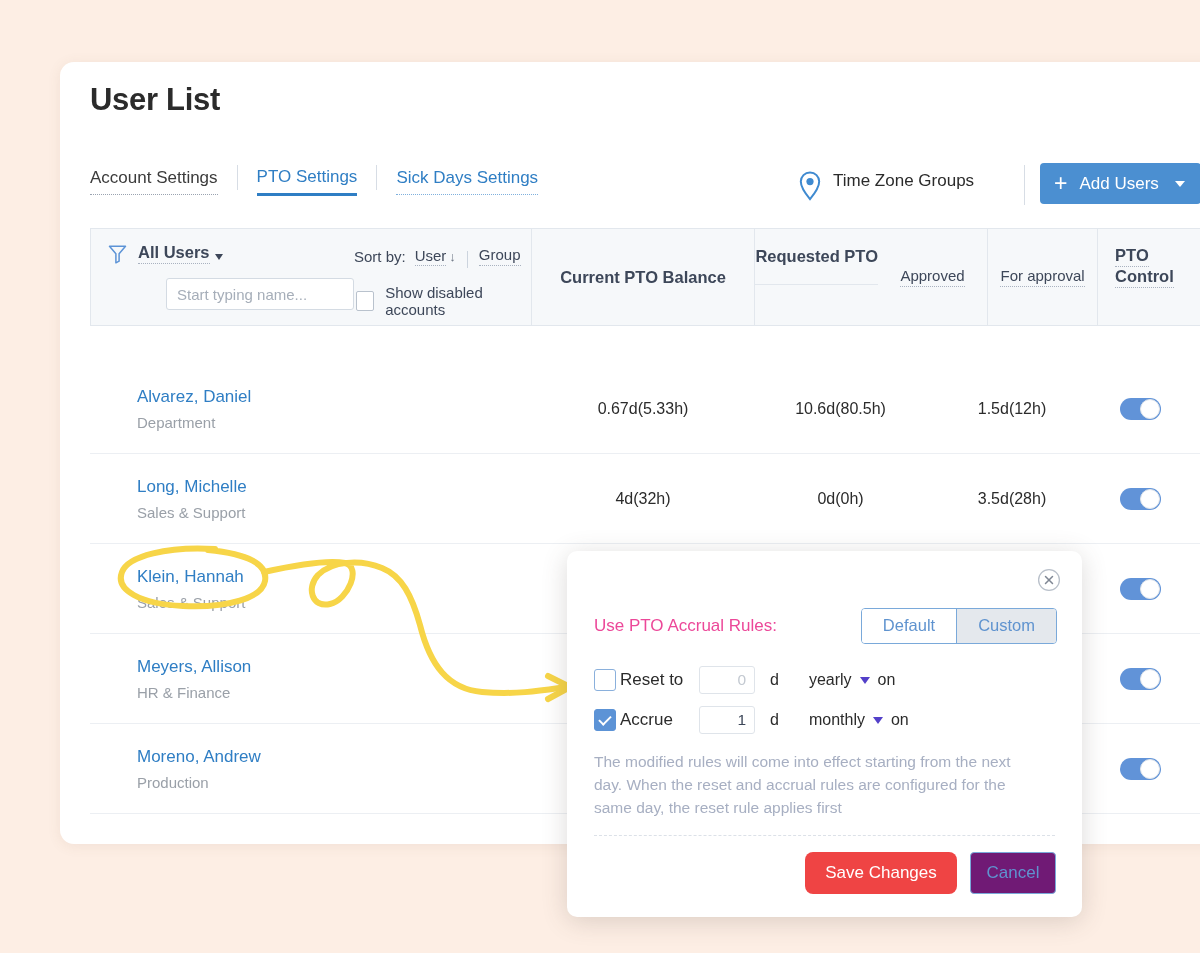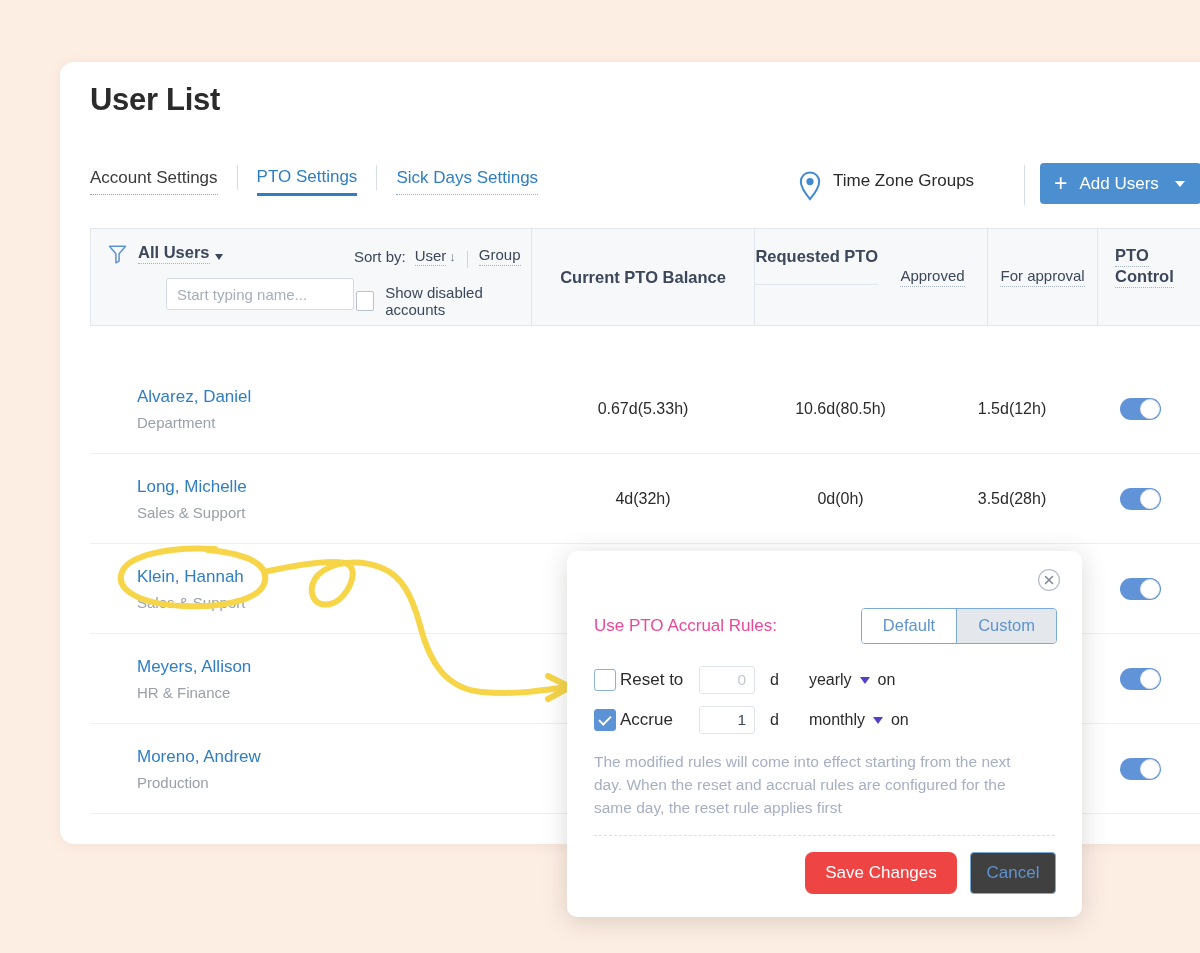--- a/index.html
+++ b/index.html
@@ -263,21 +263,21 @@
   }
   #save-btn {
     position: absolute; left: 238px; top: 301px;
     width: 152px; height: 42px;
     background: #ef4444; border: none; border-radius: 8px;
     color: #fff; font-size: 17px; font-family: inherit; cursor: pointer;
   }
   #cancel-btn {
     position: absolute; left: 403px; top: 301px;
     width: 86px; height: 42px;
-    background: #404040; border: 1px solid #7aa9da; border-radius: 4px;
+    background: #701a75; border: 1px solid #7aa9da; border-radius: 4px;
     color: #5f93cf; font-size: 17px; font-family: inherit; cursor: pointer;
   }
 </style>
 </head>
 <body>
 
 <div id="app-card">
 
   <div id="page-title">User List</div>
 

